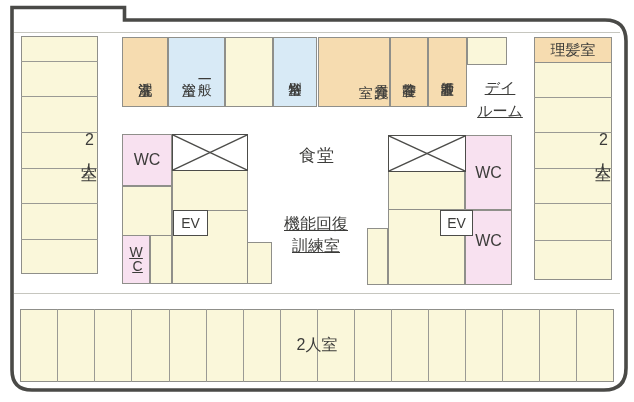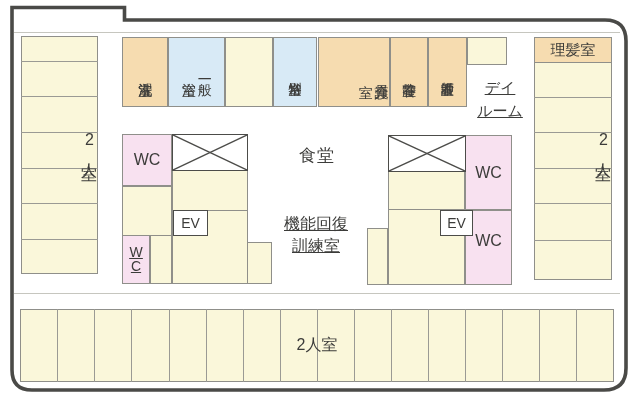--- a/index.html
+++ b/index.html
@@ -1,19 +1,19 @@
 <!DOCTYPE html>
 <html><head>
 <meta charset="utf-8">
 <style>
   html,body{margin:0;padding:0;background:#ffffff;}
   body{font-family:"Liberation Sans","DejaVu Sans",sans-serif;color:#3c3c3a;}
   #stage{position:relative;width:634px;height:402px;background:#fff;overflow:hidden;}
   .abs{position:absolute;box-sizing:border-box;}
-  .room{position:absolute;box-sizing:border-box;border:1.3px solid #8f8f8a;display:flex;align-items:center;justify-content:center;text-align:center;}
+  .room{position:absolute;box-sizing:border-box;border:1.3px solid #8f8f8a;display:flex;align-items:center;justify-content:center;text-align:right;}
   .cream{background:#faf7da;}
   .tan{background:#f6dcb0;}
   .blue{background:#d8eaf6;}
   .pink{background:#f8e1f0;}
   .vtext{writing-mode:vertical-rl;text-orientation:upright;white-space:pre-line;line-height:1.12;letter-spacing:0;}
   .pre{white-space:pre-line;text-decoration:underline;}
   .divh{position:absolute;height:1.2px;background:#9a9a94;}
   .divv{position:absolute;width:1.2px;background:#9a9a94;}
   .corridor{position:absolute;height:1.4px;background:#c6c6bf;}
   .wing-label{position:absolute;display:flex;justify-content:center;left:0;right:0;font-size:16px;font-weight:500;z-index:4;}

